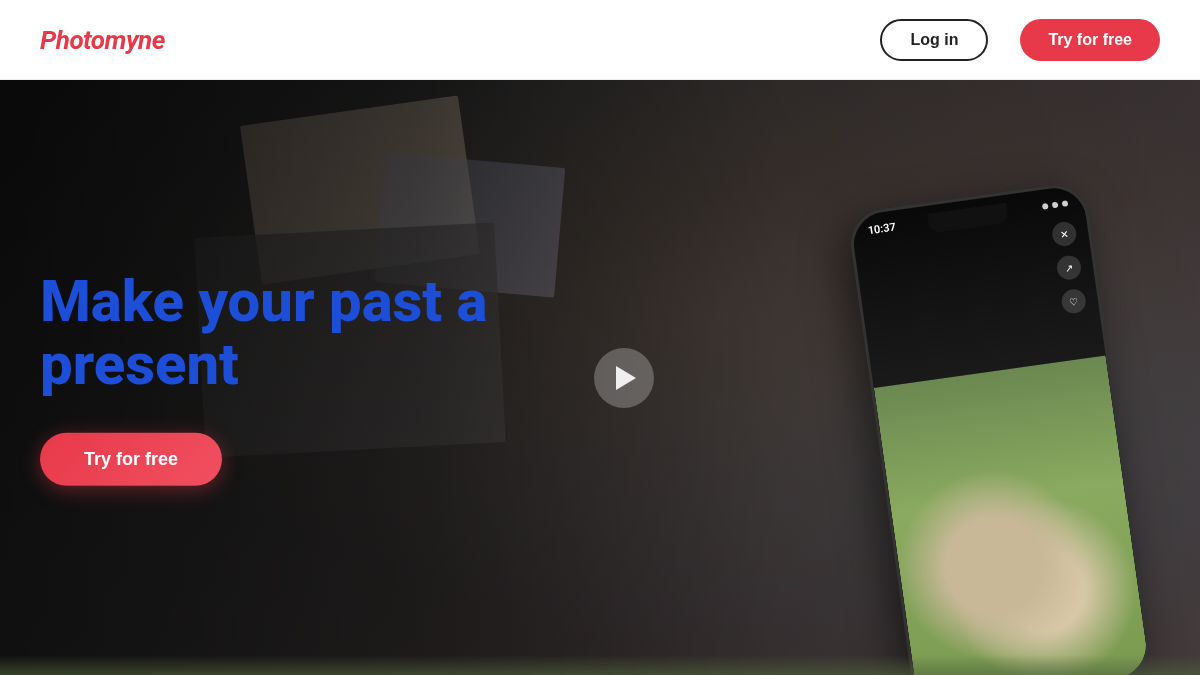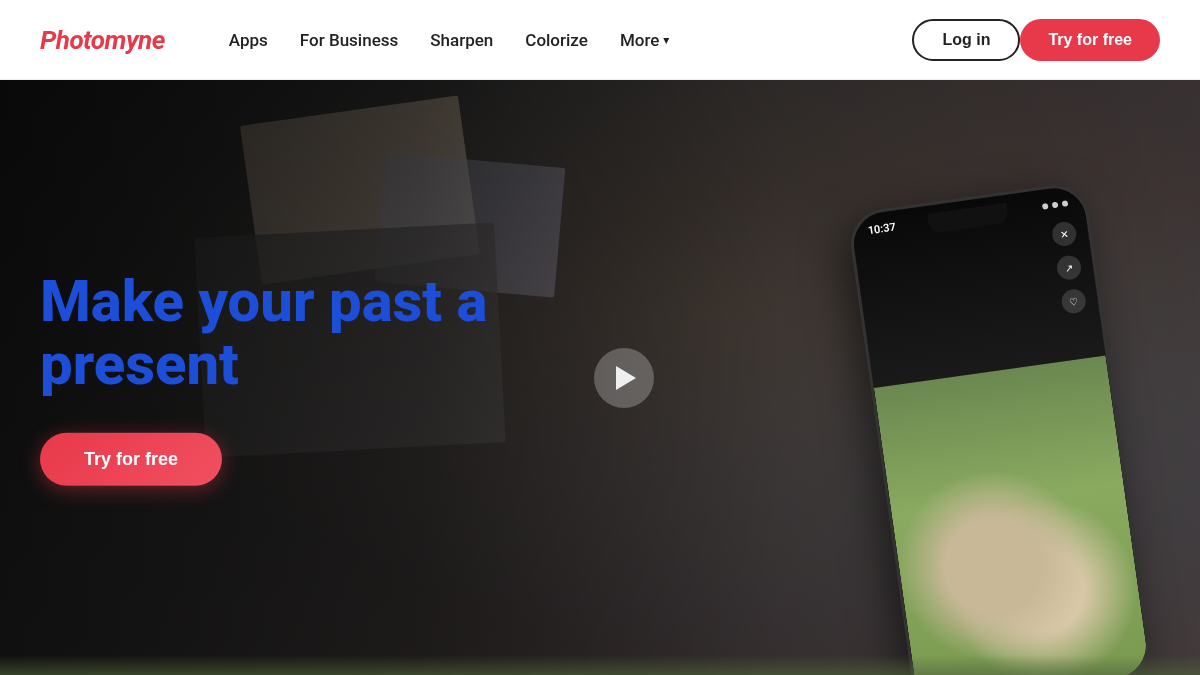--- a/index.html
+++ b/index.html
@@ -24,21 +24,21 @@
       justify-content: space-between;
       padding: 0 40px;
       height: 80px;
       background: #fff;
       border-bottom: 1px solid #eee;
     }
 
     .navbar-left {
       display: flex;
       align-items: center;
-      gap: 64px;
+      gap: 40px;
     }
 
     .logo {
       font-size: 26px;
       font-weight: 700;
       color: #e8394a;
       font-style: italic;
       letter-spacing: -0.5px;
       cursor: pointer;
     }
@@ -64,21 +64,21 @@
     }
 
     .chevron-down {
       font-size: 12px;
       color: #222;
     }
 
     .navbar-right {
       display: flex;
       align-items: flex-end;
-      gap: 0;
+      gap: 32px;
     }
 
     .btn-login {
       padding: 10px 28px;
       border: 2px solid #222;
       border-radius: 30px;
       background: transparent;
       font-size: 16px;
       font-weight: 600;
       color: #222;
@@ -356,40 +356,20 @@
       height: 20px;
       background: linear-gradient(180deg, transparent, rgba(80, 100, 60, 0.6));
     }
   </style>
 </head>
 <body>
 
 <nav class="navbar">
   <div class="navbar-left">
     <div class="logo">Photomyne</div>
-    <ul class="nav-links">
-      <li>
-        <a href="#">Apps</a>
-      </li>
-      <li>
-        <a href="#">For Business</a>
-      </li>
-      <li>
-        <a href="#">Sharpen</a>
-      </li>
-      <li>
-        <a href="#">Colorize</a>
-      </li>
-      <li>
-        <a href="#" class="more-link">
-          <span>More</span>
-          <span class="chevron-down">▾</span>
-        </a>
-      </li>
-    </ul>
   </div>
   <div class="navbar-right">
     <button class="btn-login">Log in</button>
     <button class="btn-try-free-nav">Try for free</button>
   </div>
 </nav>
 
 <section class="hero">
 
   <div class="hero-bg"></div>

